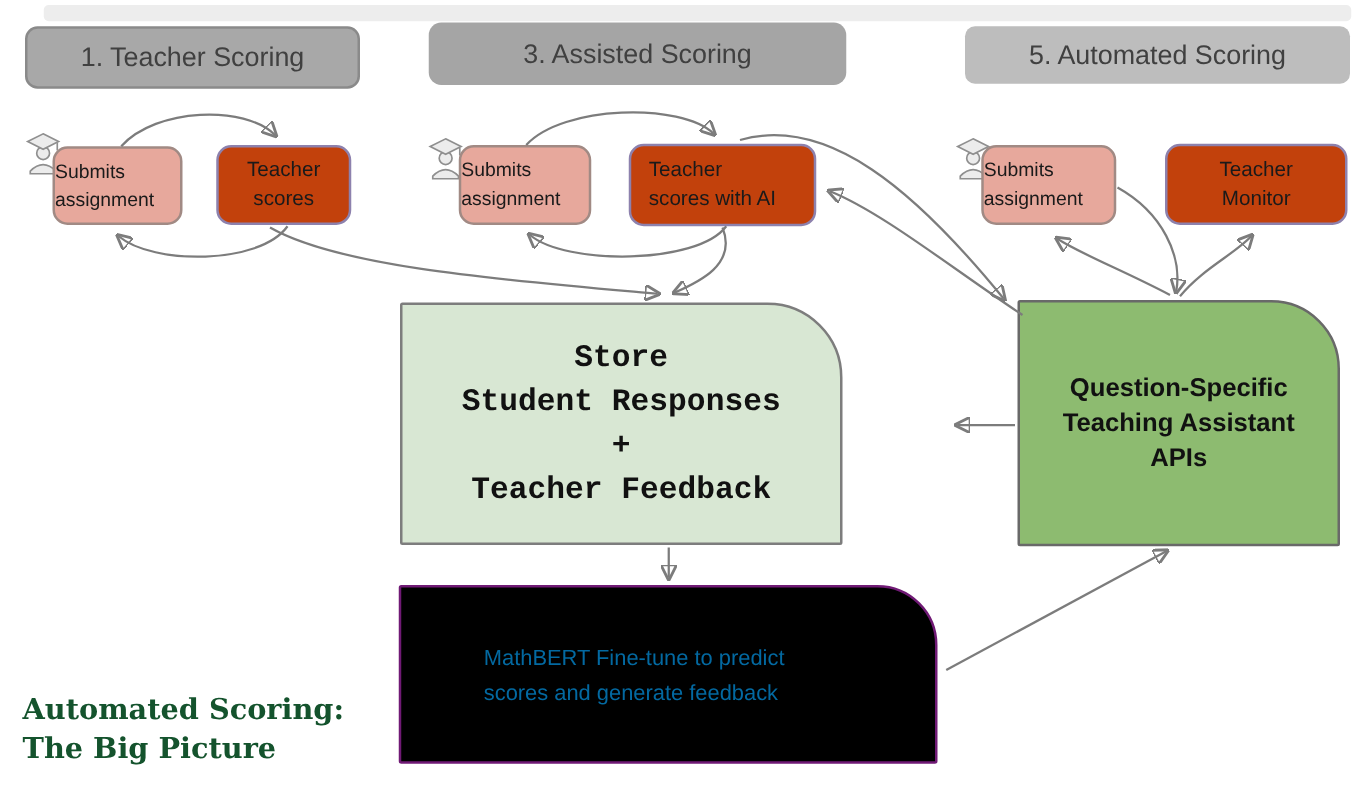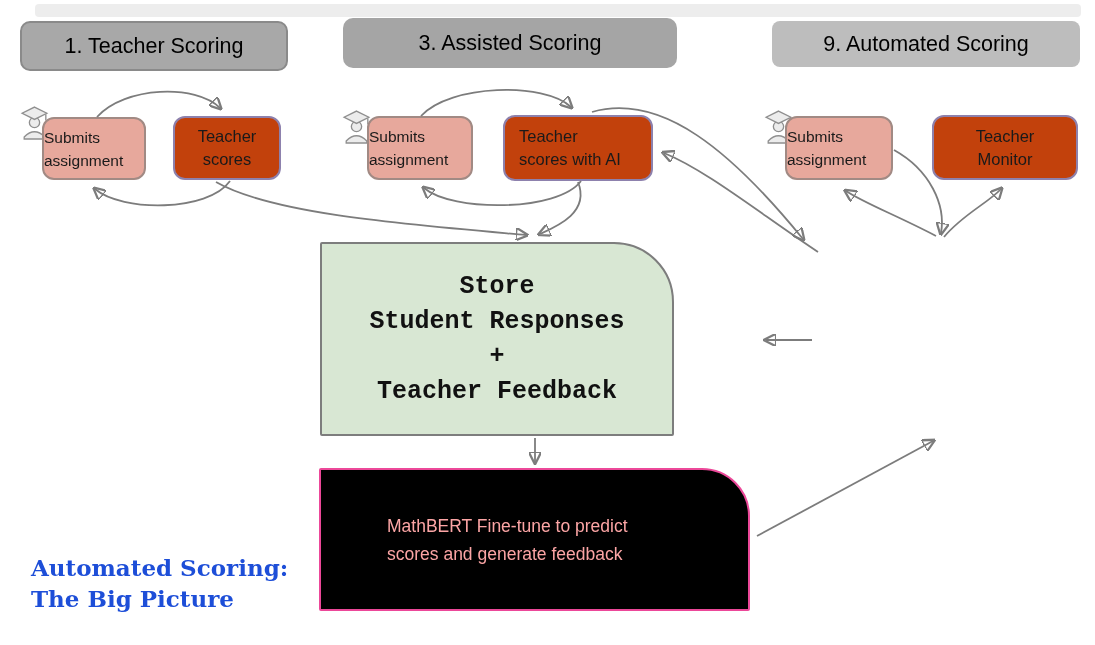--- a/index.html
+++ b/index.html
@@ -6,21 +6,21 @@
   #canvas{
     position:relative;width:1095px;height:645px;background:#ffffff;overflow:hidden;
     font-family:"Liberation Sans", sans-serif;color:#1a1a1a;
   }
   .abs{position:absolute;box-sizing:border-box;}
   .pre{white-space:pre-line;}
   
   .top-band{left:35px;top:4px;width:1046px;height:13px;background:#ededed;border-radius:4px;}
   
   .phase{display:flex;align-items:center;justify-content:center;
-         font-size:21.5px;color:#000000;border-radius:10px;}
+         font-size:21.5px;color:#404040;border-radius:10px;}
   .phase1{left:20px;top:21px;width:268px;height:50px;background:#a8a8a8;border:2px solid #8a8a8a;}
   .phase2{left:343px;top:18px;width:334px;height:50px;background:#a5a5a5;}
   .phase3{left:772px;top:21px;width:308px;height:46px;background:#bdbdbd;border-radius:8px;}
   
   .node{border-radius:12px;font-size:15.5px;line-height:23px;display:flex;align-items:center;}
   .pink{background:#e7a89c;border:2px solid #a18a84;}
   .purple{background:#c2410c;border:2px solid #8d81ad;}
   .pad-left{padding-left:0;justify-content:flex-start;text-align:left;}
   .center{justify-content:center;text-align:center;}
   .pink1{left:42px;top:117px;width:104px;height:63px;}
@@ -29,46 +29,46 @@
   .purple2{left:503px;top:115px;width:150px;height:66px;font-size:16.5px;padding-left:14px;}
   .pink3{left:785px;top:116px;width:108px;height:64px;}
   .purple3{left:932px;top:115px;width:146px;height:65px;font-size:16.5px;}
   
   .store{left:320px;top:242px;width:354px;height:194px;background:#d8e7d3;border:2px solid #7d7d7d;
          border-radius:2px 60px 2px 2px;display:flex;align-items:center;justify-content:center;
          font-size:25px;font-weight:bold;line-height:35px;text-align:center;color:#111;font-family:Liberation Mono, monospace;}
   .apis{left:814px;top:240px;width:258px;height:197px;background:#8dbb70;border:2px solid #696969;
         border-radius:2px 55px 2px 2px;display:flex;align-items:center;justify-content:center;
         font-size:20.5px;font-weight:bold;line-height:28px;text-align:center;color:#111;}
-  .mathbert{left:319px;top:468px;width:431px;height:143px;background:#000;border:2px solid #ec4899;
+  .mathbert{left:319px;top:468px;width:431px;height:143px;background:#000;border:2px solid #701a75;
         border-radius:2px 48px 2px 2px;display:flex;align-items:center;
-        font-size:17.5px;line-height:28px;color:#fca5a5;padding-left:66px;text-align:left;}
+        font-size:17.5px;line-height:28px;color:#0369a1;padding-left:66px;text-align:left;}
   
-  .slide-title{left:31px;top:552px;font-family:"DejaVu Serif", serif;font-weight:bold;
-        font-size:23px;line-height:31px;color:#1d4ed8;}
+  .slide-title{left:18px;top:552px;font-family:"DejaVu Serif", serif;font-weight:bold;
+        font-size:23px;line-height:31px;color:#14532d;}
   
   #arrows{position:absolute;left:0;top:0;width:1095px;height:645px;pointer-events:none;}
   #arrows path,#arrows line{stroke:#7c7c7c;stroke-width:1.8;fill:none;}
   .student-icon{pointer-events:none;}
 </style>
 </head>
 <body>
 
 <div id="canvas">
 
   <div class="abs top-band"></div>
 
   <div class="abs phase phase1">
     <span>1. Teacher Scoring</span>
   </div>
   <div class="abs phase phase2">
     <span>3. Assisted Scoring</span>
   </div>
   <div class="abs phase phase3">
-    <span>9. Automated Scoring</span>
+    <span>5. Automated Scoring</span>
   </div>
 
   <svg class="abs student-icon" style="left:19px;top:105px;" width="31" height="35" viewBox="0 0 30 34">
     <g fill="#ececec" stroke="#8f8f8f" stroke-width="1.3">
       <path d="M5,31 Q15,21 25,31 L25,33 L5,33 Z"></path>
       <circle cx="15" cy="17" r="5"></circle>
       <polygon points="15,2 27,8 15,14 3,8"></polygon>
       <path d="M26,9 L26,15" fill="none"></path>
     </g>
   </svg>
@@ -115,20 +115,25 @@
     <span class="pre">Teacher
 Monitor</span>
   </div>
 
   <div class="abs store">
     <span class="pre">Store
 Student Responses
 +
 Teacher Feedback</span>
   </div>
+  <div class="abs apis">
+    <span class="pre">Question-Specific
+Teaching Assistant
+APIs</span>
+  </div>
   <div class="abs mathbert">
     <span class="pre">MathBERT Fine-tune to predict
 scores and generate feedback</span>
   </div>
 
   <div class="abs slide-title pre">Automated Scoring:
 The Big Picture</div>
 
   <svg id="arrows">
     <defs>

